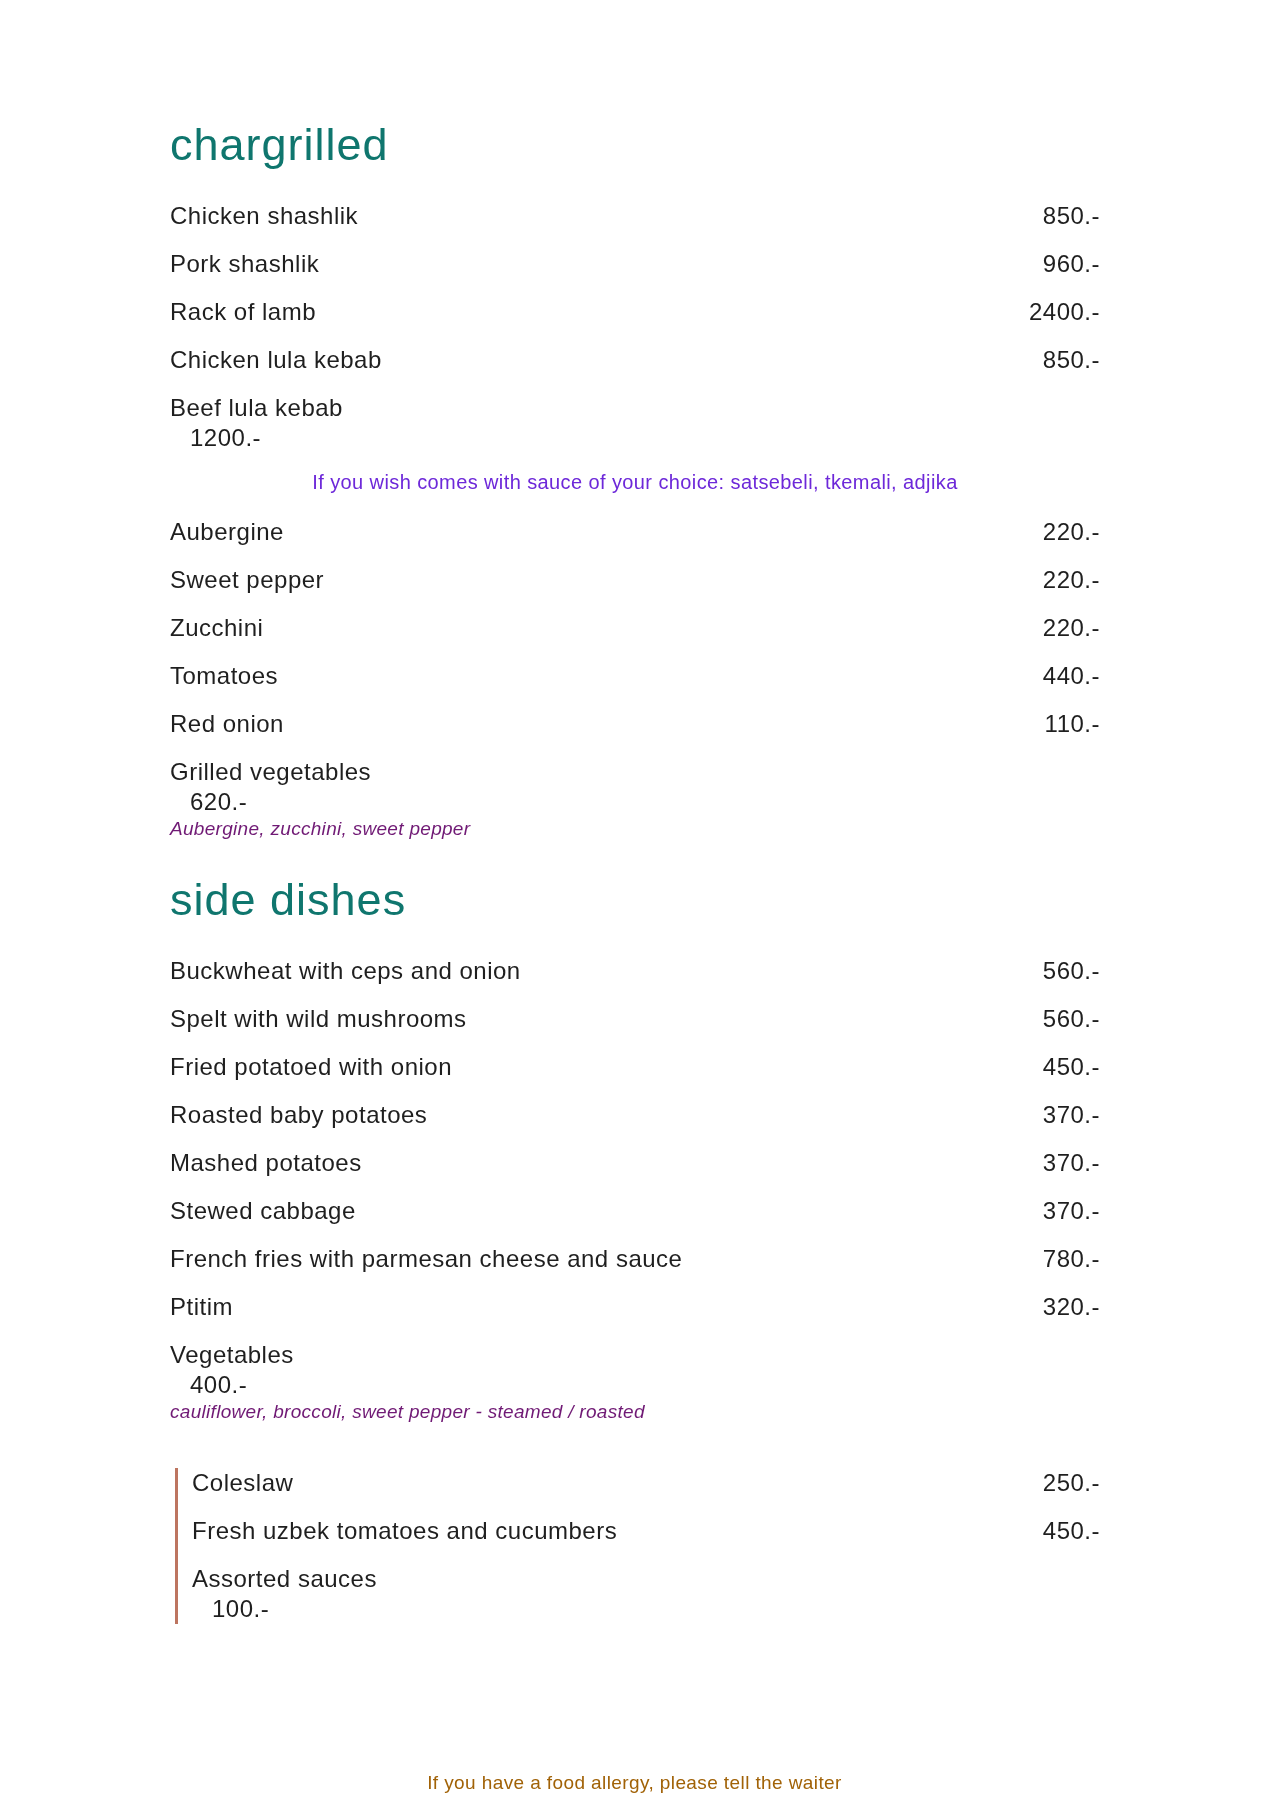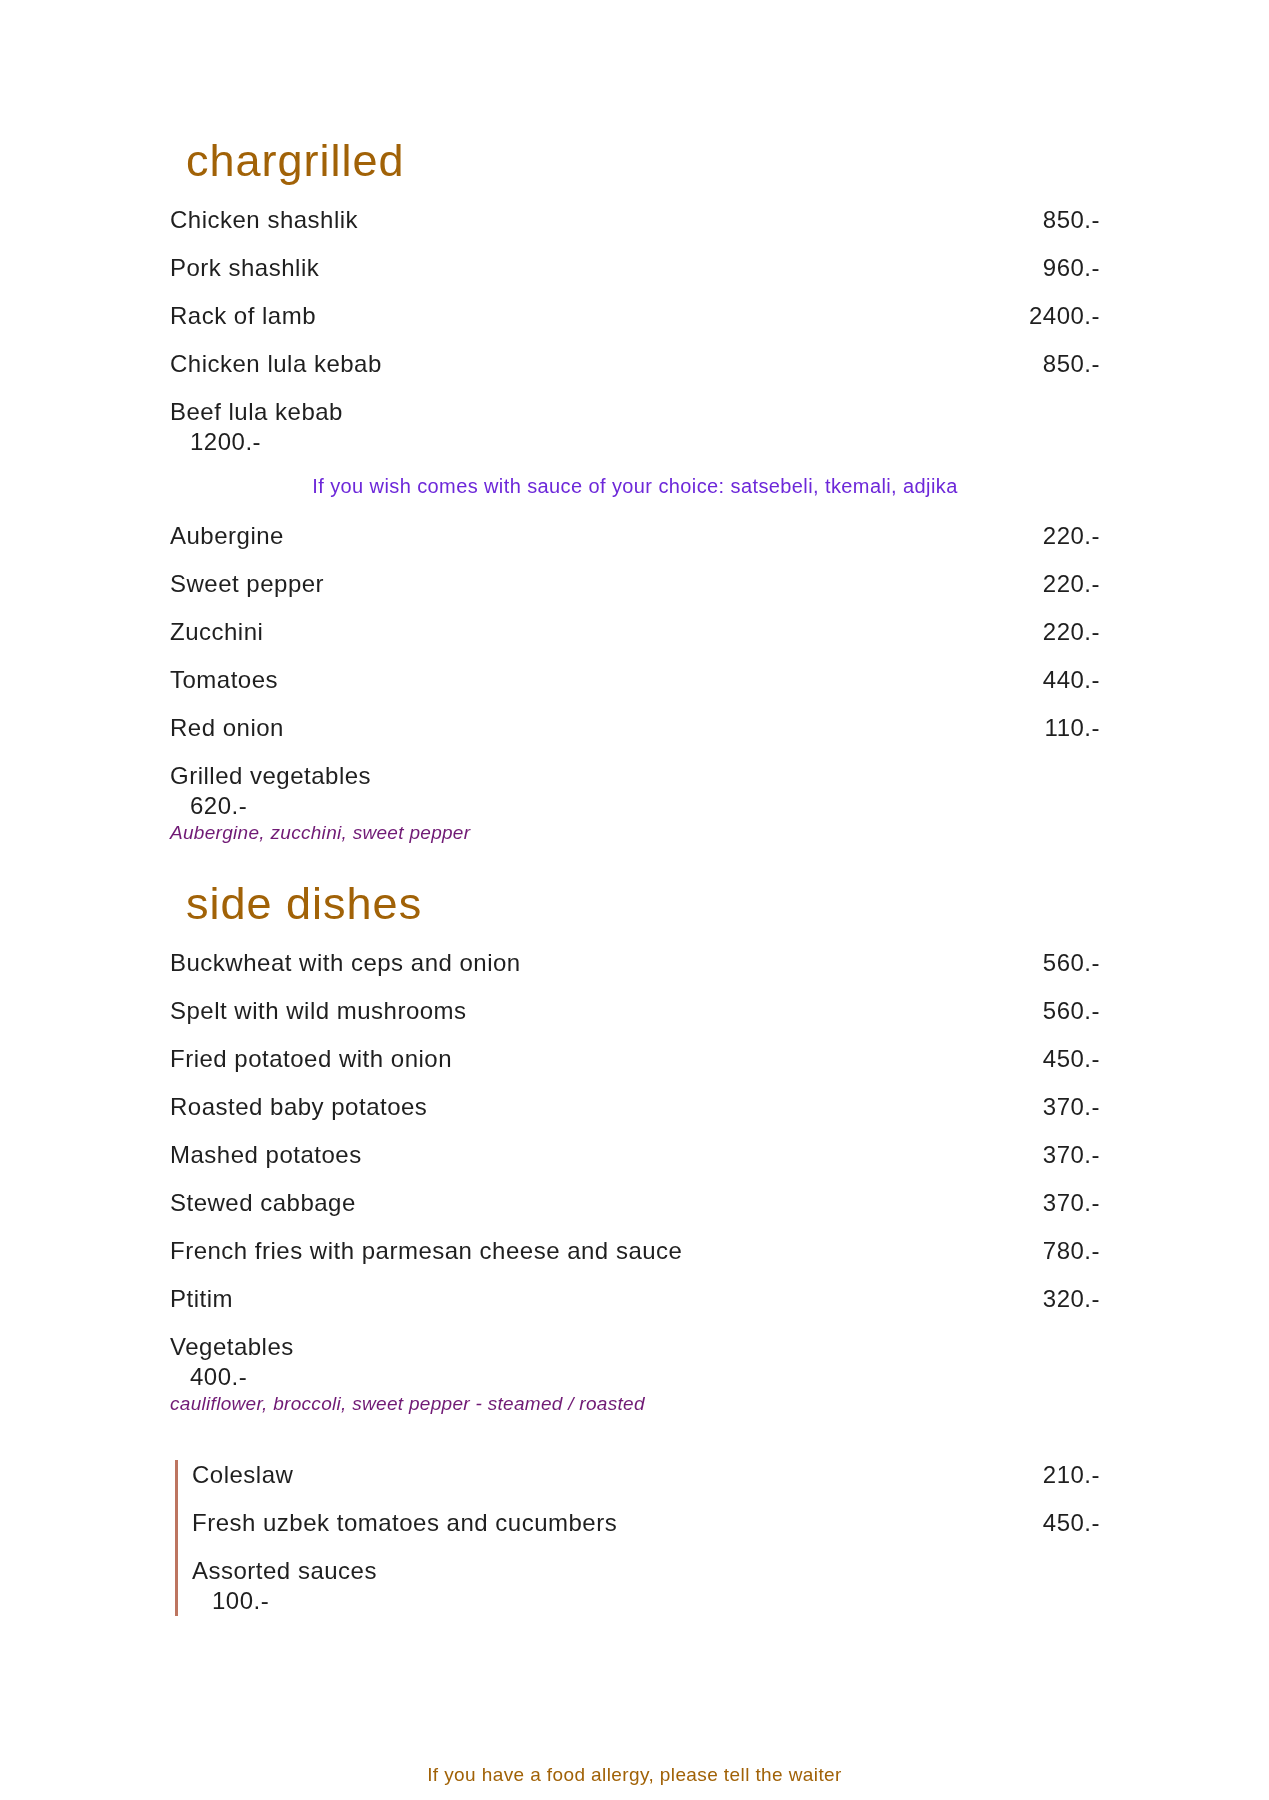--- a/index.html
+++ b/index.html
@@ -15,27 +15,28 @@
     overflow: hidden;
   }
   .content {
     padding: 117px 169px 0 170px;
   }
   .title {
     font-size: 45px;
     line-height: 56px;
     font-weight: 400;
     letter-spacing: 1px;
-    margin: 16px;
-    color: #a16207;
+    margin: 0;
+    color: #0f766e;
   }
   .title.second {
     margin-top: 31px;
   }
   .list {
+    margin-top: 28px;
   }
   .row {
     display: flex;
     justify-content: space-between;
     align-items: baseline;
     font-size: 24px;
     line-height: 30px;
     letter-spacing: 0.5px;
     margin-bottom: 18px;
   }
@@ -175,21 +176,21 @@
     <div class="row tight">
       <span>Vegetables</span>
       <span class="price">400.-</span>
     </div>
     <p class="desc">cauliflower, broccoli, sweet pepper - steamed / roasted</p>
   </div>
 
   <div class="accent-group">
     <div class="row">
       <span>Coleslaw</span>
-      <span class="price">210.-</span>
+      <span class="price">250.-</span>
     </div>
     <div class="row">
       <span>Fresh uzbek tomatoes and cucumbers</span>
       <span class="price">450.-</span>
     </div>
     <div class="row tight">
       <span>Assorted sauces</span>
       <span class="price">100.-</span>
     </div>
   </div>

